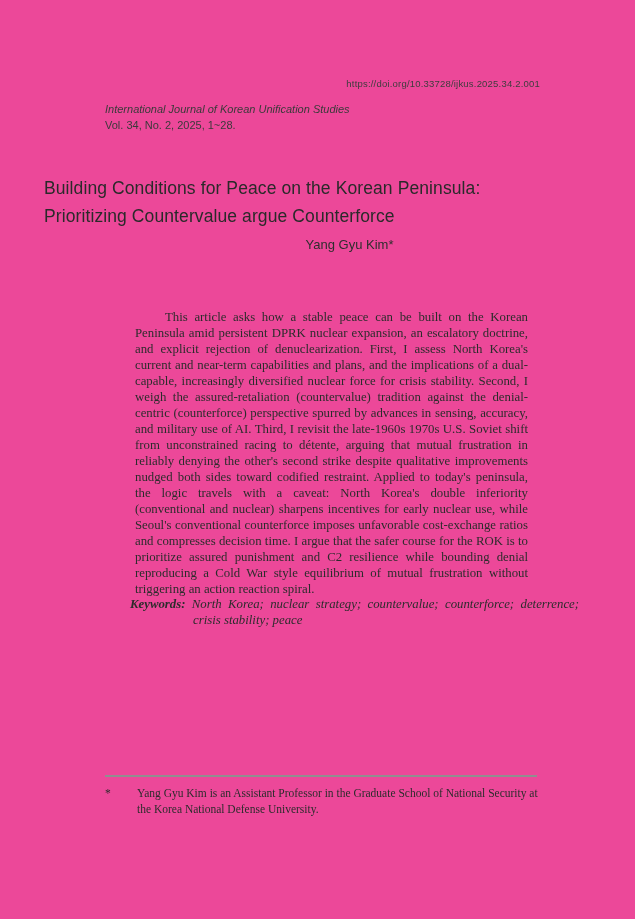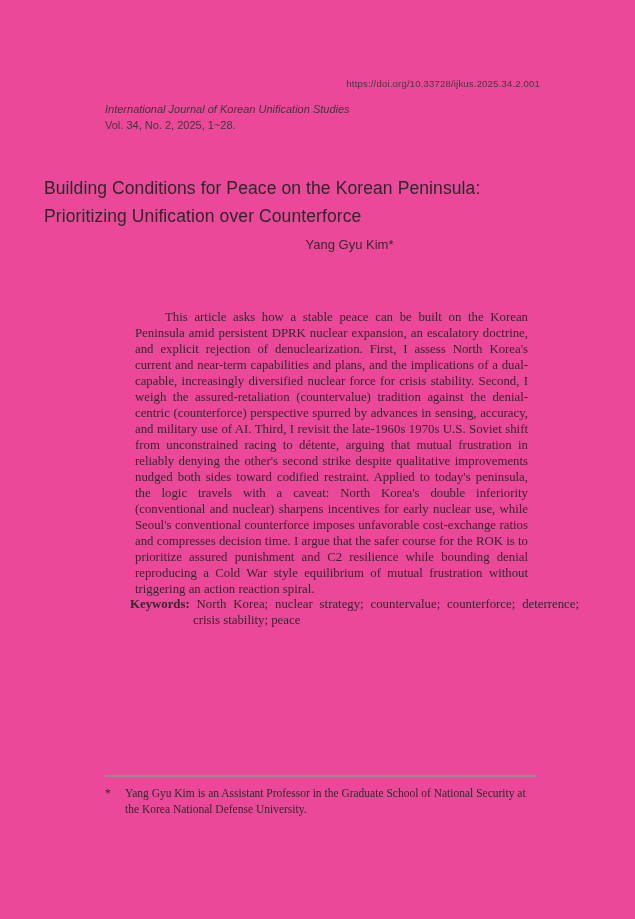--- a/index.html
+++ b/index.html
@@ -83,20 +83,21 @@
     top: 596px;
     width: 386px;
     font-family: "Liberation Serif", serif;
     font-size: 12.8px;
     line-height: 16px;
     color: #2c2c2c;
     margin: 0;
     padding-left: 63px;
     text-indent: -63px;
     text-align: justify;
+    font-style: italic;
   }
   .keywords .kw-label {
     font-weight: 700;
   }
 
   .footnote-rule {
     position: absolute;
     left: 105px;
     top: 775px;
     width: 432px;
@@ -114,37 +115,38 @@
     font-size: 11.5px;
     line-height: 16px;
     color: #2c2c2c;
   }
   .footnote .fn-marker {
     width: 20px;
     flex: 0 0 20px;
   }
   .footnote .fn-text {
     flex: 1;
+    margin-left: 12px;
   }
 </style>
 </head>
 <body>
 
 <div class="page">
 
   <a class="doi-line">https://doi.org/10.33728/ijkus.2025.34.2.001</a>
 
   <div class="journal-block">
     <div class="journal-name">International Journal of Korean Unification Studies</div>
     <div class="journal-volume">Vol. 34, No. 2, 2025, 1~28.</div>
   </div>
 
   <h1 class="paper-title">
     <span class="title-line1">Building Conditions for Peace on the Korean Peninsula:</span><br>
-    <span class="title-line2">Prioritizing Unification over Counterforce</span>
+    <span class="title-line2">Prioritizing Countervalue argue Counterforce</span>
   </h1>
 
   <div class="author-line">Yang Gyu Kim*</div>
 
   <p class="abstract">This article asks how a stable peace can be built on the Korean Peninsula amid persistent DPRK nuclear expansion, an escalatory doctrine, and explicit rejection of denuclearization. First, I assess North Korea's current and near-term capabilities and plans, and the implications of a dual-capable, increasingly diversified nuclear force for crisis stability. Second, I weigh the assured-retaliation (countervalue) tradition against the denial-centric (counterforce) perspective spurred by advances in sensing, accuracy, and military use of AI. Third, I revisit the late-1960s 1970s U.S. Soviet shift from unconstrained racing to détente, arguing that mutual frustration in reliably denying the other's second strike despite qualitative improvements nudged both sides toward codified restraint. Applied to today's peninsula, the logic travels with a caveat: North Korea's double inferiority (conventional and nuclear) sharpens incentives for early nuclear use, while Seoul's conventional counterforce imposes unfavorable cost-exchange ratios and compresses decision time. I argue that the safer course for the ROK is to prioritize assured punishment and C2 resilience while bounding denial reproducing a Cold War style equilibrium of mutual frustration without triggering an action reaction spiral.</p>
 
   <p class="keywords">
     <span class="kw-label">Keywords:</span>
     <span class="kw-text">North Korea; nuclear strategy; countervalue; counterforce; deterrence; crisis stability; peace</span>
   </p>

